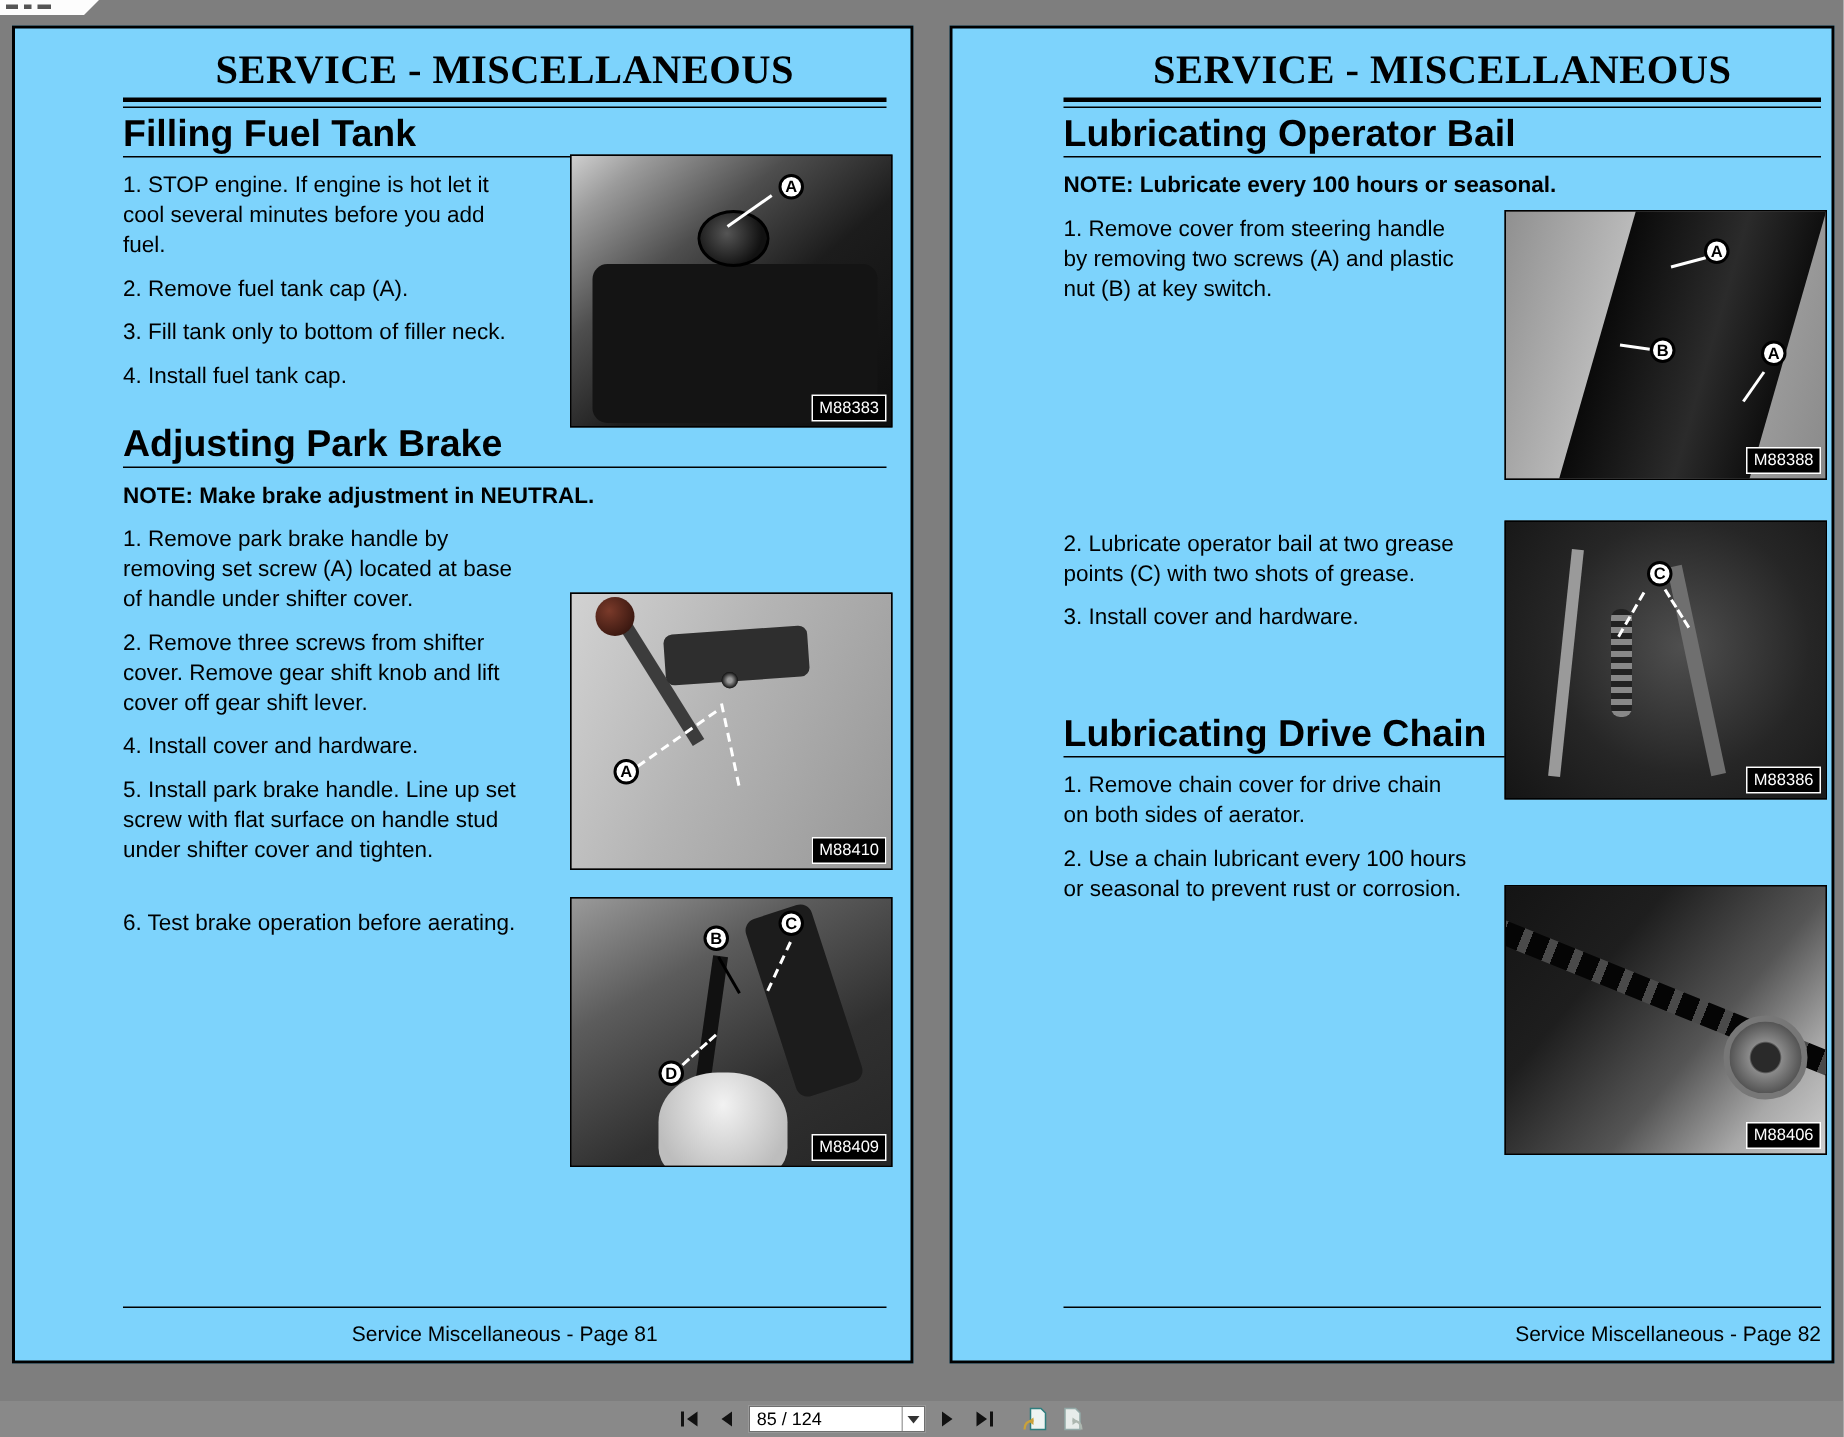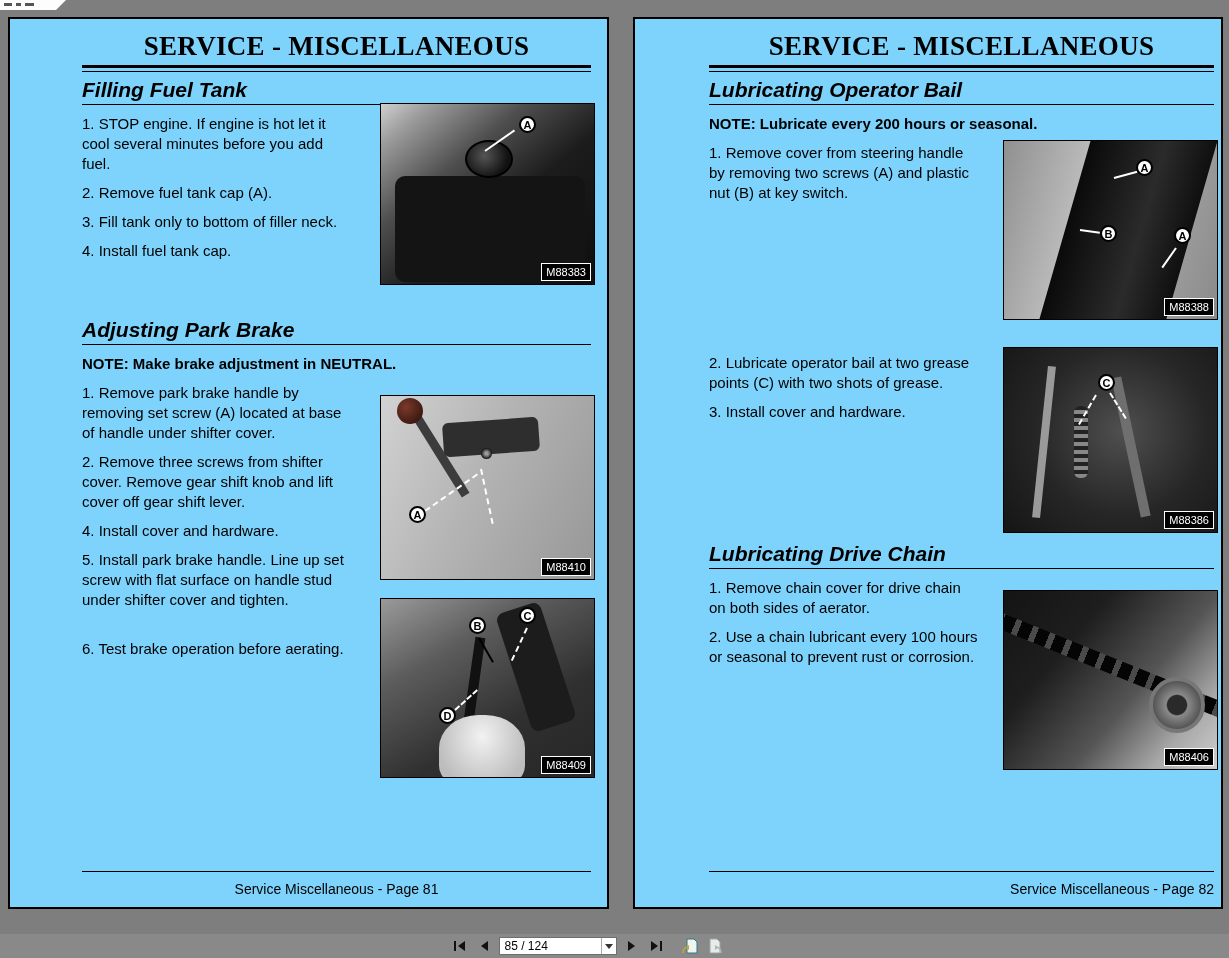--- a/index.html
+++ b/index.html
@@ -17,21 +17,21 @@
   #pageL { left: 8px;   width: 601px; }
   #pageR { left: 633px; width: 590px; }
   .inner { position: relative; height: 100%; padding: 12px 16px 0 72px; }
   #pageR .inner { padding: 12px 7px 0 74px; }
 
   .doc-title {
     font-family: "Liberation Serif", serif; font-size: 27px; font-weight: bold;
     text-align: center; margin: 0; letter-spacing: .3px;
   }
   .title-rule { height: 7px; border-top: 3px solid #000; border-bottom: 1px solid #000; margin-top: 3px; }
-  h2.sec { font-size: 21px; margin: 6px 0 0 0; line-height: 23px; font-style: italic; }
+  h2.sec { font-size: 25px; margin: 6px 0 0 0; line-height: 23px; }
   .sec-rule { border-top: 1px solid #000; margin-top: 3px; }
   p.it { width: 272px; font-size: 15px; line-height: 20px; margin: 9px 0 0 0; }
   p.note { font-weight: bold; width: auto; }
   p.wide { width: 500px; }
 
   .pfoot {
     position: absolute; left: 72px; right: 16px; bottom: 10px;
     border-top: 1px solid #000; text-align: center; font-size: 14px; padding-top: 9px;
   }
   #pageR .pfoot { left: 74px; right: 7px; text-align: right; }
@@ -130,21 +130,21 @@
       <h1 class="doc-title">SERVICE - MISCELLANEOUS</h1>
       <div class="title-rule"></div>
 
       <h2 class="sec">Filling Fuel Tank</h2>
       <div class="sec-rule"></div>
       <p class="it">1. STOP engine. If engine is hot let it cool several minutes before you add fuel.</p>
       <p class="it">2. Remove fuel tank cap (A).</p>
       <p class="it">3. Fill tank only to bottom of filler neck.</p>
       <p class="it">4. Install fuel tank cap.</p>
 
-      <h2 class="sec" style="margin-top:57px">Adjusting Park Brake</h2>
+      <h2 class="sec" style="margin-top:24px">Adjusting Park Brake</h2>
       <div class="sec-rule"></div>
       <p class="it note">NOTE: Make brake adjustment in NEUTRAL.</p>
       <p class="it">1. Remove park brake handle by removing set screw (A) located at base of handle under shifter cover.</p>
       <p class="it">2. Remove three screws from shifter cover. Remove gear shift knob and lift cover off gear shift lever.</p>
       <p class="it">4. Install cover and hardware.</p>
       <p class="it">5. Install park brake handle. Line up set screw with flat surface on handle stud under shifter cover and tighten.</p>
       <p class="it wide" style="margin-top:29px">6. Test brake operation before aerating.</p>
 
       <div class="pfoot">
         <span>Service Miscellaneous - Page 81</span>
@@ -190,26 +190,26 @@
     </div>
   </div>
 
   <div class="page" id="pageR">
     <div class="inner">
       <h1 class="doc-title">SERVICE - MISCELLANEOUS</h1>
       <div class="title-rule"></div>
 
       <h2 class="sec">Lubricating Operator Bail</h2>
       <div class="sec-rule"></div>
-      <p class="it note">NOTE: Lubricate every 200 hours or seasonal.</p>
+      <p class="it note">NOTE: Lubricate every 100 hours or seasonal.</p>
       <p class="it">1. Remove cover from steering handle by removing two screws (A) and plastic nut (B) at key switch.</p>
       <p class="it" style="margin-top:150px">2. Lubricate operator bail at two grease points (C) with two shots of grease.</p>
       <p class="it">3. Install cover and hardware.</p>
 
-      <h2 class="sec" style="margin-top:120px">Lubricating Drive Chain</h2>
+      <h2 class="sec" style="margin-top:56px">Lubricating Drive Chain</h2>
       <div class="sec-rule"></div>
       <p class="it">1. Remove chain cover for drive chain on both sides of aerator.</p>
       <p class="it">2. Use a chain lubricant every 100 hours or seasonal to prevent rust or corrosion.</p>
 
       <div class="pfoot">
         <span>Service Miscellaneous - Page 82</span>
       </div>
     </div>
 
     <div class="figure" id="figR1" style="top:121px; left:368px; height:180px;">

